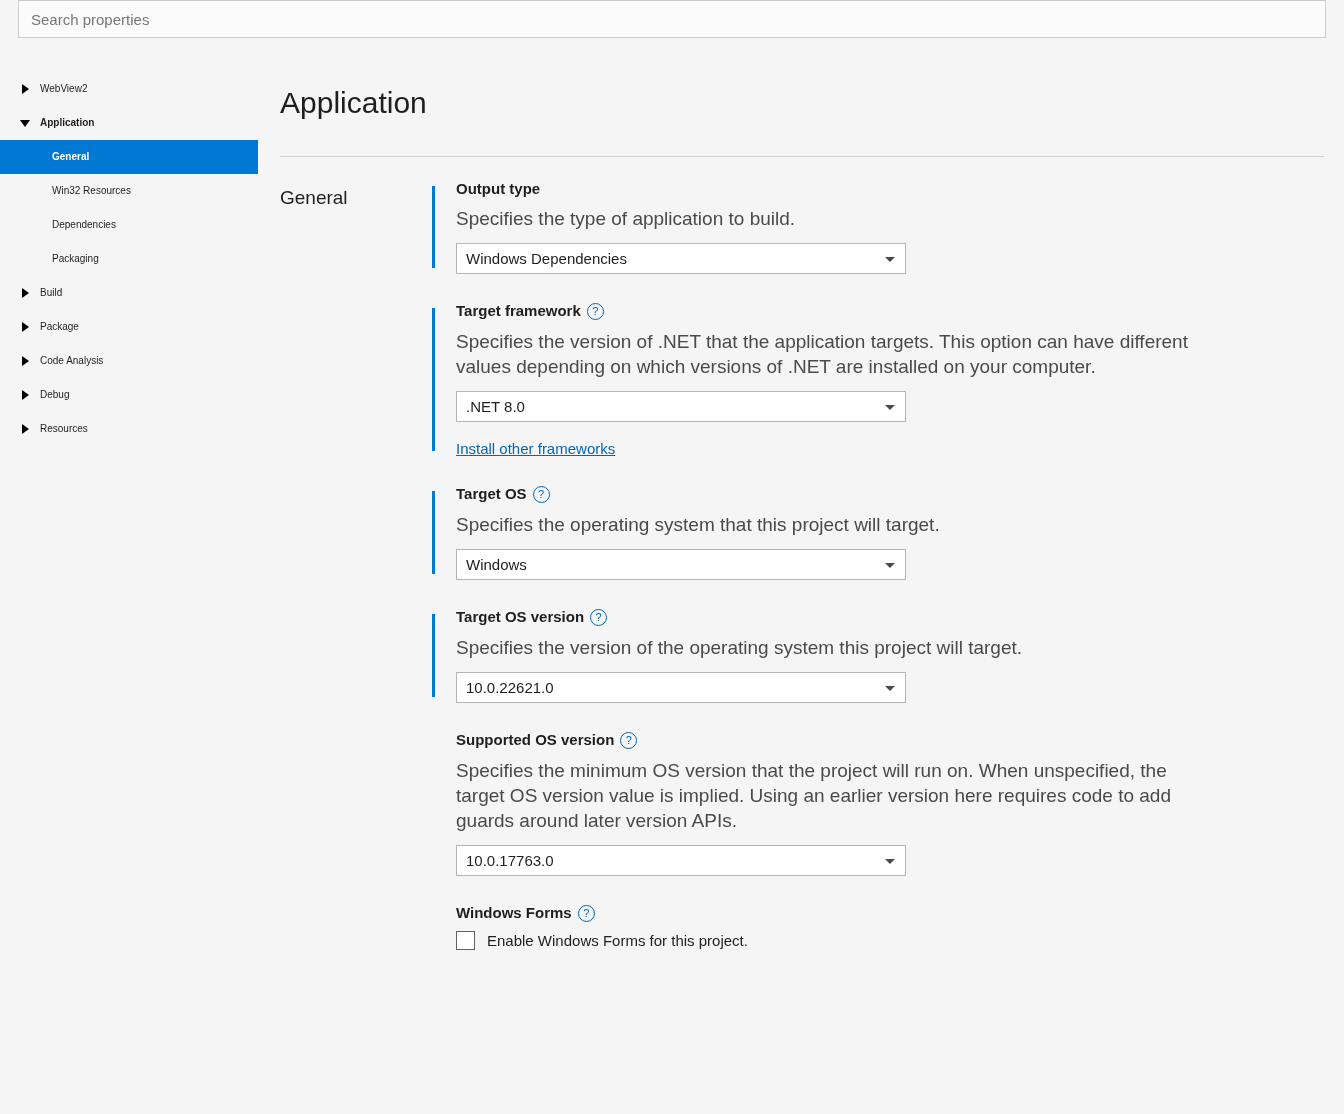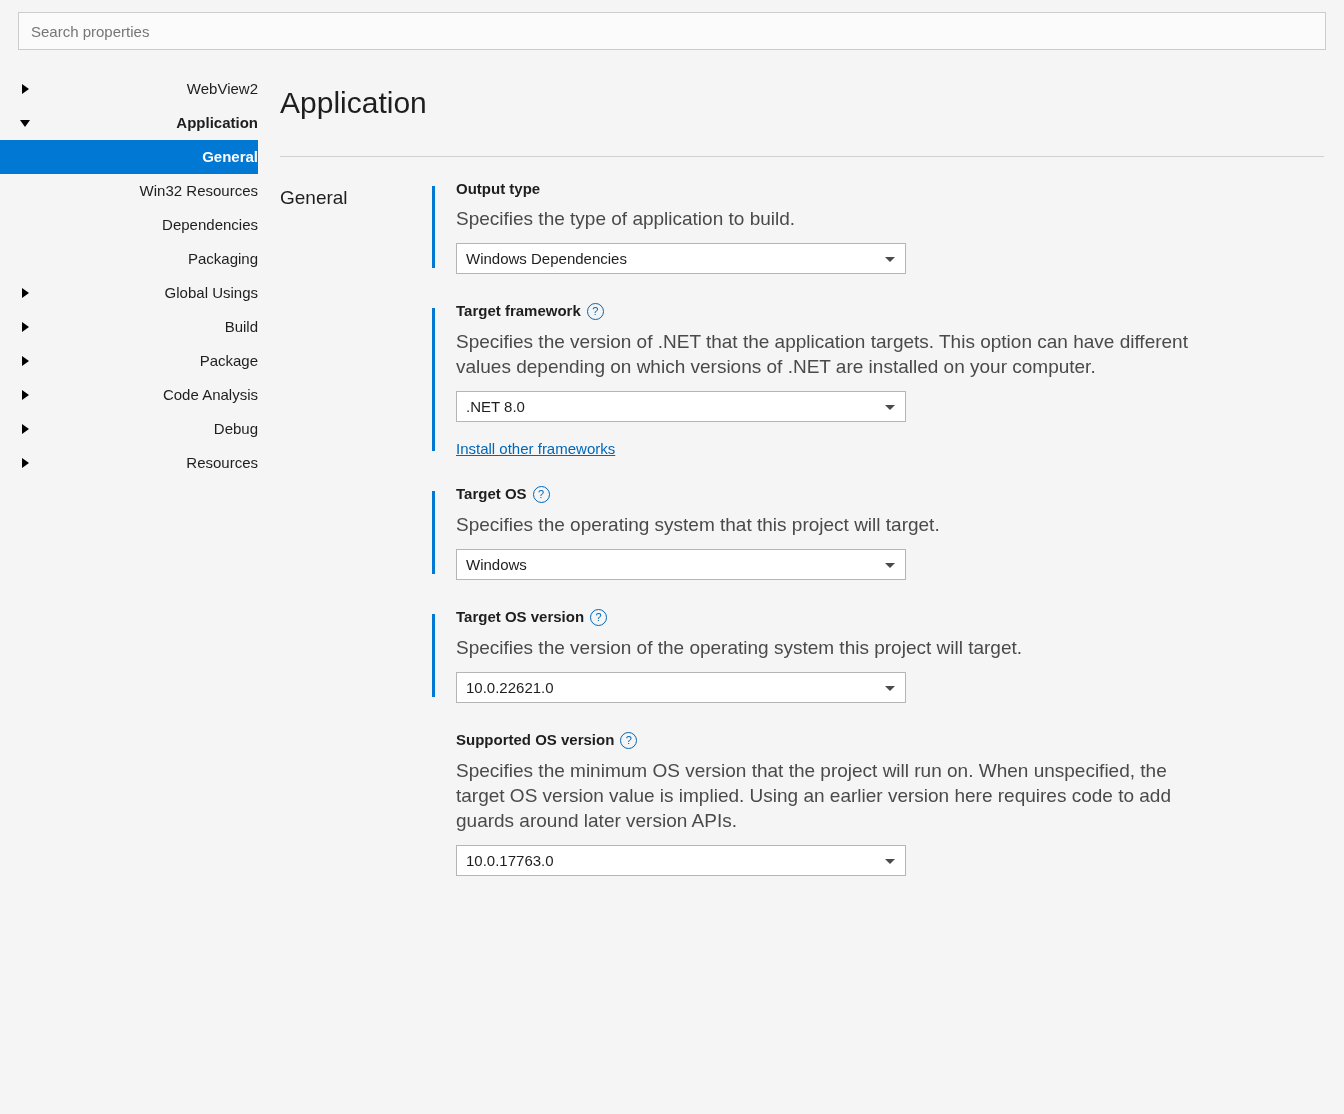--- a/index.html
+++ b/index.html
@@ -23,21 +23,21 @@
   }
 
   
   .searchbar {
     position: absolute;
     left: 0; top: 0;
     width: 1344px;
     height: 62px;
     background: #f5f5f5;
     box-sizing: border-box;
-    padding: 12px 18px 12px 18px;
+    padding: 0 18px 12px 18px;
   }
   .search-input {
     width: 100%;
     height: 38px;
     box-sizing: border-box;
     border: 1px solid #cccccc;
     background: #fbfbfb;
     font-family: "Liberation Sans", sans-serif;
     font-size: 15px;
     color: #1e1e1e;
@@ -54,25 +54,24 @@
     left: 0;
     top: 72px;
     width: 258px;
     height: 1042px;
     background: #f5f5f5;
   }
   .tree-item {
     position: relative;
     height: 34px;
     line-height: 34px;
-    font-size: 15px;
+    font-size: 10px;
     color: #1e1e1e;
     white-space: nowrap;
     cursor: default;
-    text-align: right;
   }
   .tree-item .label {
     display: inline-block;
     vertical-align: top;
   }
   .tree-item.level0 .label { margin-left: 40px; }
   .tree-item.level1 .label { margin-left: 52px; }
   .tree-item.bold .label { font-weight: bold; }
   .tree-item.selected {
     background: #0078d4;
@@ -270,24 +269,20 @@
     </div>
 
     <div class="tree-item level1">
       <span class="label">Dependencies</span>
     </div>
 
     <div class="tree-item level1">
       <span class="label">Packaging</span>
     </div>
 
-    <div class="tree-item level0">
-      <span class="chev"></span>
-      <span class="label">Global Usings</span>
-    </div>
 
     <div class="tree-item level0">
       <span class="chev"></span>
       <span class="label">Build</span>
     </div>
 
     <div class="tree-item level0">
       <span class="chev"></span>
       <span class="label">Package</span>
     </div>
@@ -368,16 +363,25 @@
         <div class="field-title">
           <span>Supported OS version</span><span class="help-icon">?</span>
         </div>
         <div class="field-desc">Specifies the minimum OS version that the project will run on. When unspecified, the target OS version value is implied. Using an earlier version here requires code to add guards around later version APIs.</div>
         <div class="combo">
           <span class="value">10.0.17763.0</span>
           <span class="arrow"></span>
         </div>
       </div>
 
+      <div class="field">
+        <div class="field-title">
+          <span>Windows Forms</span><span class="help-icon">?</span>
+        </div>
+        <div class="checkbox-row">
+          <span class="checkbox"></span>
+          <span class="checkbox-label">Enable Windows Forms for this project.</span>
+        </div>
+      </div>
 
     </div>
   </div>
 </div>
 
 </body></html>

